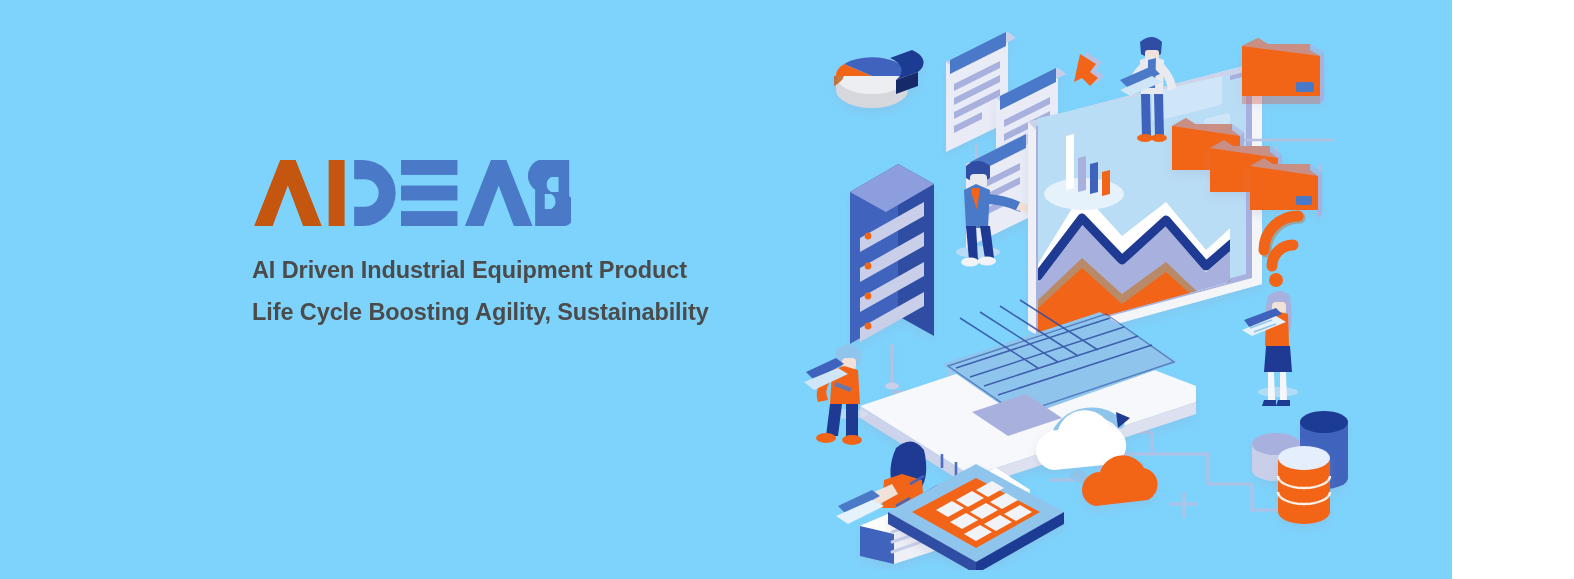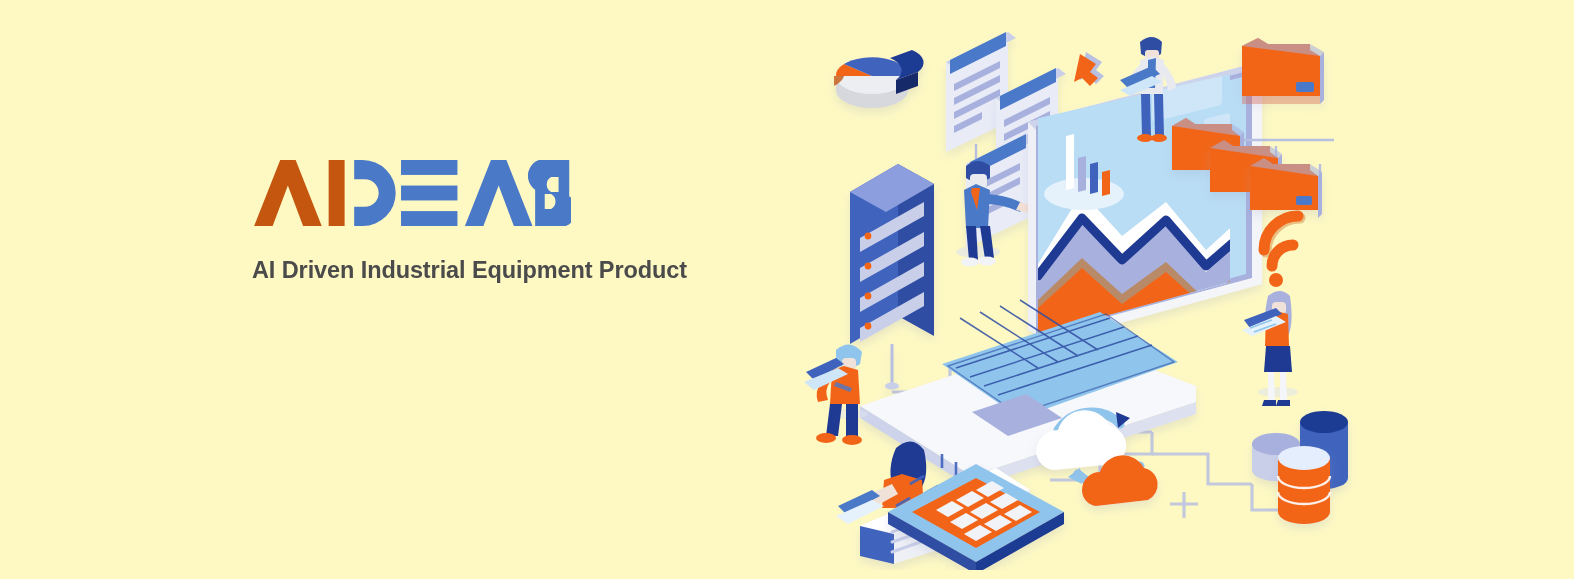--- a/index.html
+++ b/index.html
@@ -5,22 +5,22 @@
 <style>
   * { margin:0; padding:0; box-sizing:border-box; }
   html,body{
     width:1574px; height:579px;
     background:#ffffff;
     font-family:"Liberation Sans", sans-serif;
     overflow:hidden;
   }
   .banner{
     position:relative;
-    width:1574px; height:579px;
-    background:#fef9c3;
+    width:1452px; height:579px;
+    background:#7dd3fc;
     display:flex;
     align-items:center;
     text-decoration:underline;
   }
 
   
   .brand-block{
     position:absolute;
     left:252px; top:160px;
     width:520px;
@@ -85,21 +85,21 @@
         <path d="M298 0 L298 16 L281 16 A8 8 0 0 0 281 30 L288 30
                  L288 14 L298 14 L298 34
                  A16 16 0 0 1 283 62 L266 62 L266 46 L281 46
                  A8 8 0 0 0 281 32 L275 32 L275 48 L266 48 L266 28
                  A16 16 0 0 1 281 0 Z" fill="#4a79c8"></path>
       </g>
     </svg>
 
     <div class="tagline">
       <span>AI Driven Industrial Equipment Product</span><br>
-      <br>
+      <span>Life Cycle Boosting Agility, Sustainability</span><br>
     </div>
   </div>
 
   <div class="illustration">
     <svg viewBox="0 0 580 556" role="img">
       <title>Isometric illustration of a laptop with a data dashboard surrounded by technology elements</title>
 
       <defs>
         <filter id="sh" x="-30%" y="-30%" width="170%" height="170%">
           <feDropShadow dx="0" dy="5" stdDeviation="5" flood-color="#9aa3c4" flood-opacity="0.22"></feDropShadow>

